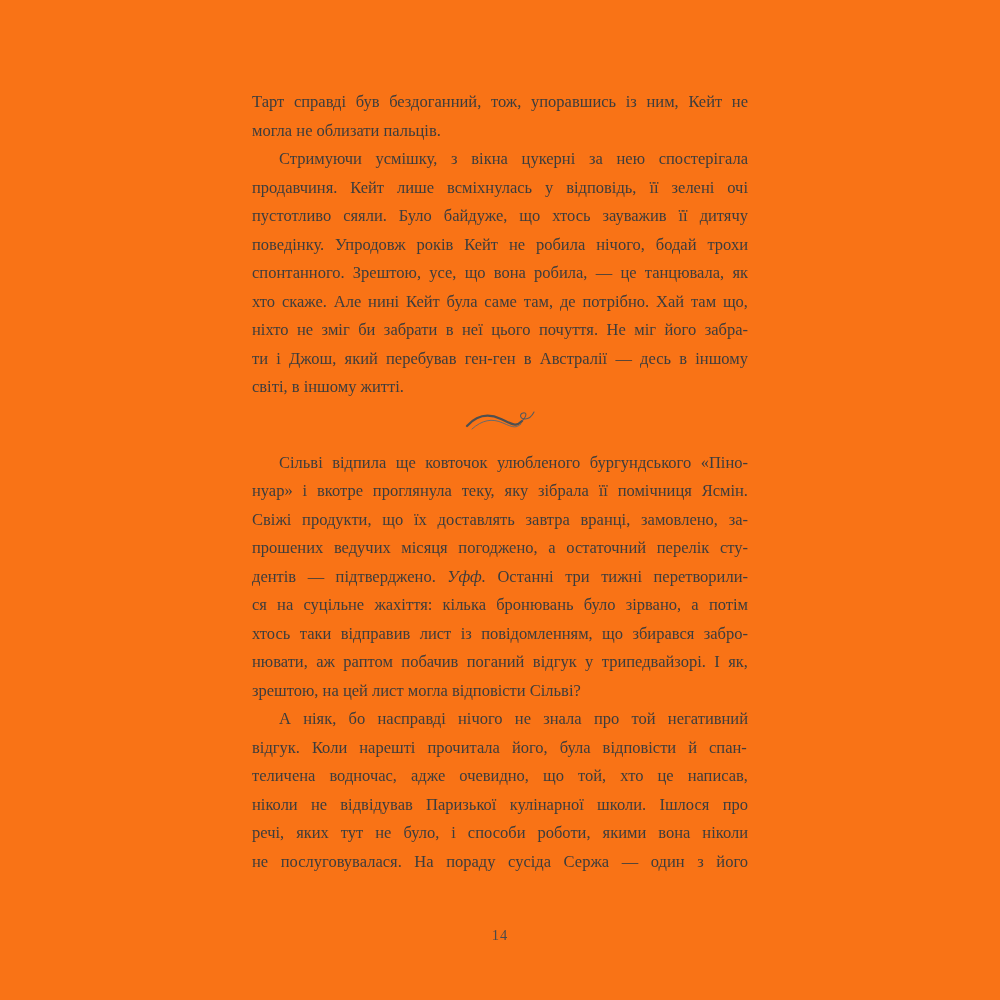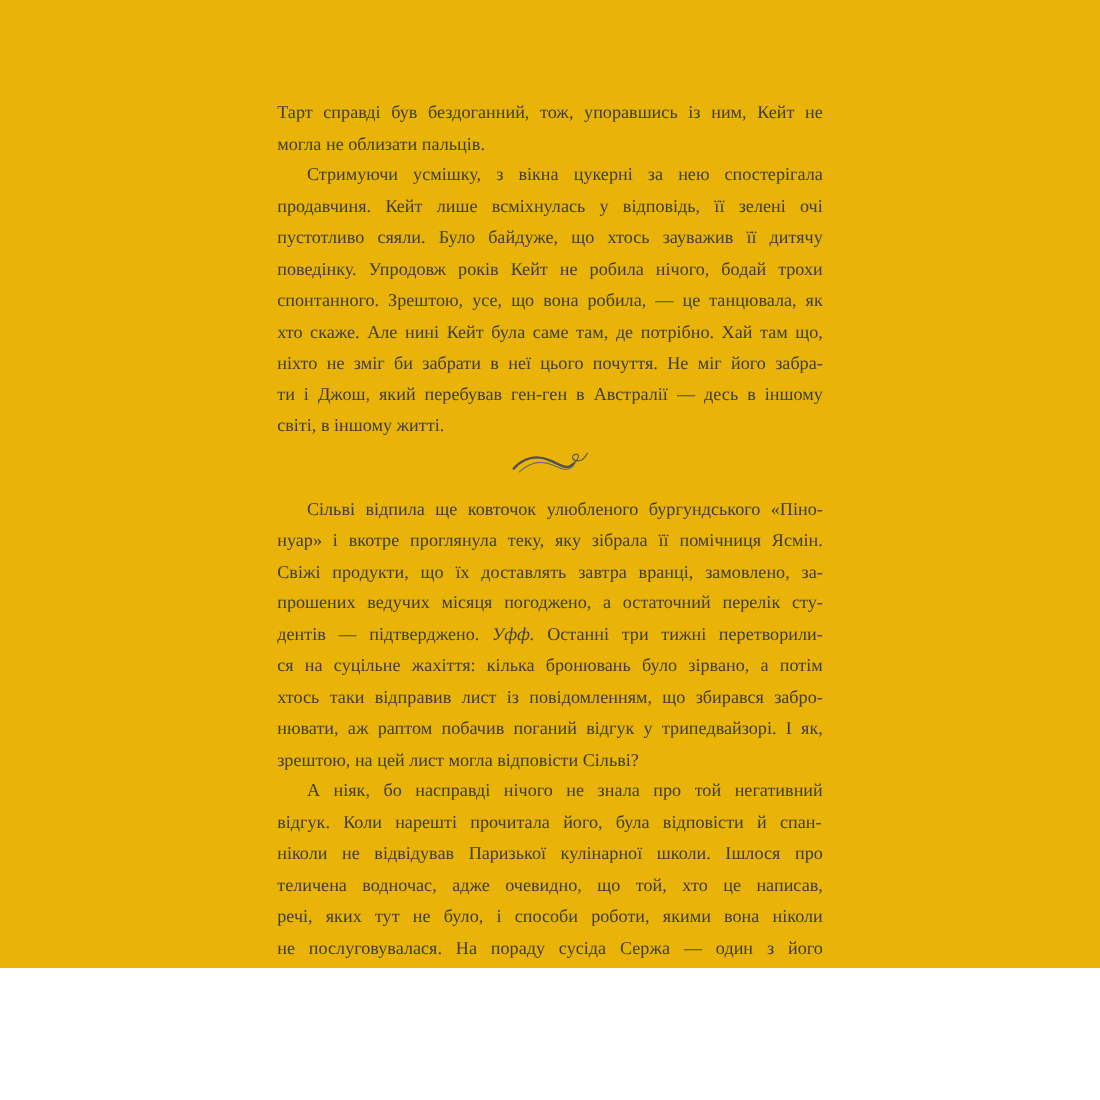--- a/index.html
+++ b/index.html
@@ -3,22 +3,22 @@
 <meta charset="utf-8">
 <style>
   html, body {
     margin: 0;
     padding: 0;
     background: #ffffff;
   }
   .page {
     position: relative;
     width: 1000px;
-    height: 880px;
-    background: #eab308;
+    height: 1000px;
+    background: #f97316;
     font-family: "Liberation Serif", "DejaVu Serif", serif;
     overflow: hidden;
   }
   .text-block {
     position: absolute;
     left: 252px;
     top: 88px;
     width: 496px;
     color: #3d3d3d;
     font-size: 16.5px;
@@ -85,22 +85,22 @@
         <div class="line just" style="display: block; word-spacing: 5.72569px;"><span>нуар» і вкотре проглянула теку, яку зібрала її помічниця Ясмін.</span></div>
         <div class="line just" style="display: block; word-spacing: 6.62305px;"><span>Свіжі продукти, що їх доставлять завтра вранці, замовлено, за-</span></div>
         <div class="line just" style="display: block; word-spacing: 6.5px;"><span>прошених ведучих місяця погоджено, а остаточний перелік сту-</span></div>
         <div class="line just" style="display: block; word-spacing: 7.3683px;"><span>дентів — підтверджено. </span><span class="it">Уфф.</span><span> Останні три тижні перетворили-</span></div>
         <div class="line just" style="display: block; word-spacing: 6.08681px;"><span>ся на суцільне жахіття: кілька бронювань було зірвано, а потім</span></div>
         <div class="line just" style="display: block; word-spacing: 5.25977px;"><span>хтось таки відправив лист із повідомленням, що збирався забро-</span></div>
         <div class="line just" style="display: block; word-spacing: 4.28993px;"><span>нювати, аж раптом побачив поганий відгук у трипедвайзорі. І як,</span></div>
         <div class="line" style="display: block;"><span>зрештою, на цей лист могла відповісти Сільві?</span></div>
         <div class="line indent just" style="display: block; word-spacing: 8.14236px;"><span>А ніяк, бо насправді нічого не знала про той негативний</span></div>
         <div class="line just" style="display: block; word-spacing: 7.88281px;"><span>відгук. Коли нарешті прочитала його, була відповісти й спан-</span></div>
+        <div class="line just" style="display: block; word-spacing: 9.92578px;"><span>теличена водночас, адже очевидно, що той, хто це написав,</span></div>
         <div class="line just" style="display: block; word-spacing: 9.11161px;"><span>ніколи не відвідував Паризької кулінарної школи. Ішлося про</span></div>
-        <div class="line just" style="display: block; word-spacing: 9.92578px;"><span>теличена водночас, адже очевидно, що той, хто це написав,</span></div>
         <div class="line just" style="display: block; word-spacing: 7.86094px;"><span>речі, яких тут не було, і способи роботи, якими вона ніколи</span></div>
         <div class="line just" style="display: block; word-spacing: 8.46007px;"><span>не послуговувалася. На пораду сусіда Сержа — один з його</span></div>
       </div>
 
   </div>
 
   <div class="page-number">14</div>
 
 </div>
 

